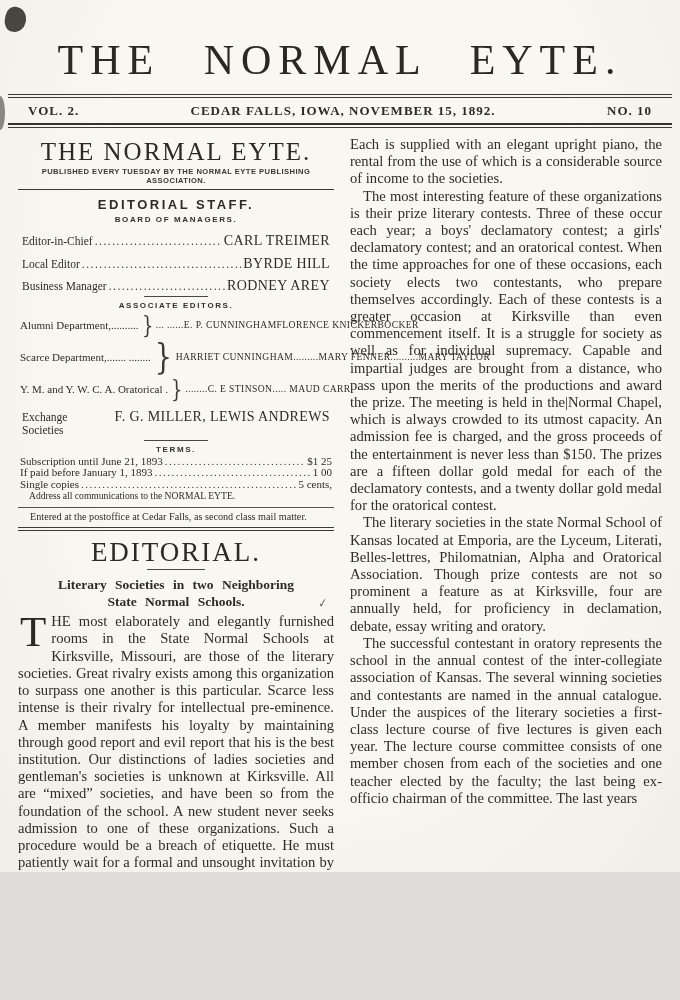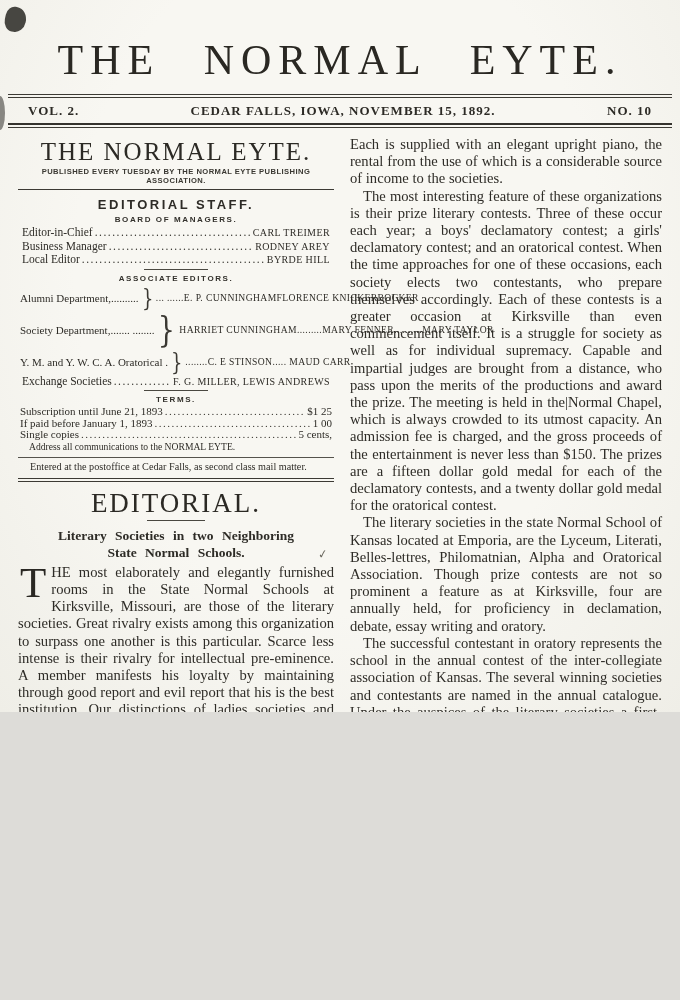--- a/index.html
+++ b/index.html
@@ -1,17 +1,17 @@
 <!DOCTYPE html>
 <html><head>
 <meta charset="utf-8">
 <style>
   html,body{margin:0;padding:0;background:#dddcd8;}
   .page{
-    position:relative; width:680px; height:712px; overflow:hidden;
+    position:relative; width:680px; height:872px; overflow:hidden;
     background: radial-gradient(ellipse at 50% 38%, #f8f7f2 55%, #efeee7 100%);
     color:#2e2c27;
     font-family:"Liberation Serif","DejaVu Serif",serif;
   }
   
   .artifact{position:absolute;background:#2f2d29;}
   .a1{top:7px;left:5px;width:21px;height:25px;border-radius:45% 60% 55% 50%;opacity:.88;transform:rotate(12deg);}
   .a2{top:96px;left:-5px;width:10px;height:34px;border-radius:50%;opacity:.55;}
 
   
@@ -45,21 +45,21 @@
     font-family:"Liberation Sans",sans-serif;font-weight:700;color:#2d2b26;
   }
   .minirule{width:64px;margin:2px auto 4px auto;border-top:1px solid #4a4841;}
   .subhead{
     margin:3px 0 2px 0;text-align:center;font-size:8px;letter-spacing:1.6px;
     font-family:"Liberation Sans",sans-serif;font-weight:700;color:#33312c;
   }
   .lrow{display:flex;align-items:baseline;font-size:11.5px;line-height:13.5px;padding:0 4px;}
   .lrow .leader{flex:1;overflow:hidden;white-space:nowrap;margin:0 2px;}
   .leader::after{content:"....................................................................";letter-spacing:1.5px;color:#3a3832;}
-  .lrow .val{white-space:nowrap;font-size:10px;letter-spacing:.4px;}
+  .lrow .val{white-space:nowrap;font-size:14px;letter-spacing:.4px;margin-top:8px;}
 
   .assoc-row{display:flex;align-items:center;padding:1px 2px;}
   .assoc-label{font-size:11px;white-space:nowrap;}
   .assoc-fill{flex:1;}
   .brace{font-family:"DejaVu Serif",serif;font-weight:300;color:#3a3832;line-height:1;margin:0 1px;}
   .brace.b2{font-size:24px;transform:scaleX(.75);}
   .brace.b3{font-size:36px;transform:scaleX(.75);}
   .assoc-names{display:flex;flex-direction:row;align-items:flex-end;}
   .assoc-names span{font-size:9.6px;line-height:11.6px;letter-spacing:.4px;white-space:nowrap;}
 
@@ -110,44 +110,44 @@
 
       <h3 class="staffhead">EDITORIAL STAFF.</h3>
 
       <h4 class="subhead">BOARD OF MANAGERS.</h4>
       <div class="lrow">
         <span>Editor-in-Chief</span>
         <span class="leader"></span>
         <span class="val">CARL TREIMER</span>
       </div>
       <div class="lrow">
+        <span>Local Editor</span>
+        <span class="leader"></span>
+        <span class="val">BYRDE HILL</span>
+      </div>
+      <div class="lrow">
         <span>Business Manager</span>
         <span class="leader"></span>
         <span class="val">RODNEY AREY</span>
-      </div>
-      <div class="lrow">
-        <span>Local Editor</span>
-        <span class="leader"></span>
-        <span class="val">BYRDE HILL</span>
       </div>
 
       <div class="minirule"></div>
       <h4 class="subhead">ASSOCIATE EDITORS.</h4>
 
       <div class="assoc-row">
         <span class="assoc-label">Alumni Department,..........</span>
         <span class="assoc-fill"></span>
         <span class="brace b2">}</span>
         <span class="assoc-names">
           <span>... ......E. P. CUNNINGHAM</span>
           <span>FLORENCE KNICKERBOCKER</span>
         </span>
       </div>
       <div class="assoc-row">
-        <span class="assoc-label">Society Department,....... ........</span>
+        <span class="assoc-label">Scarce Department,....... ........</span>
         <span class="assoc-fill"></span>
         <span class="brace b3">}</span>
         <span class="assoc-names">
           <span>HARRIET CUNNINGHAM</span>
           <span>.........MARY FENNER</span>
           <span>..........MARY TAYLOR</span>
         </span>
       </div>
       <div class="assoc-row">
         <span class="assoc-label">Y. M. and Y. W. C. A. Oratorical .</span>

